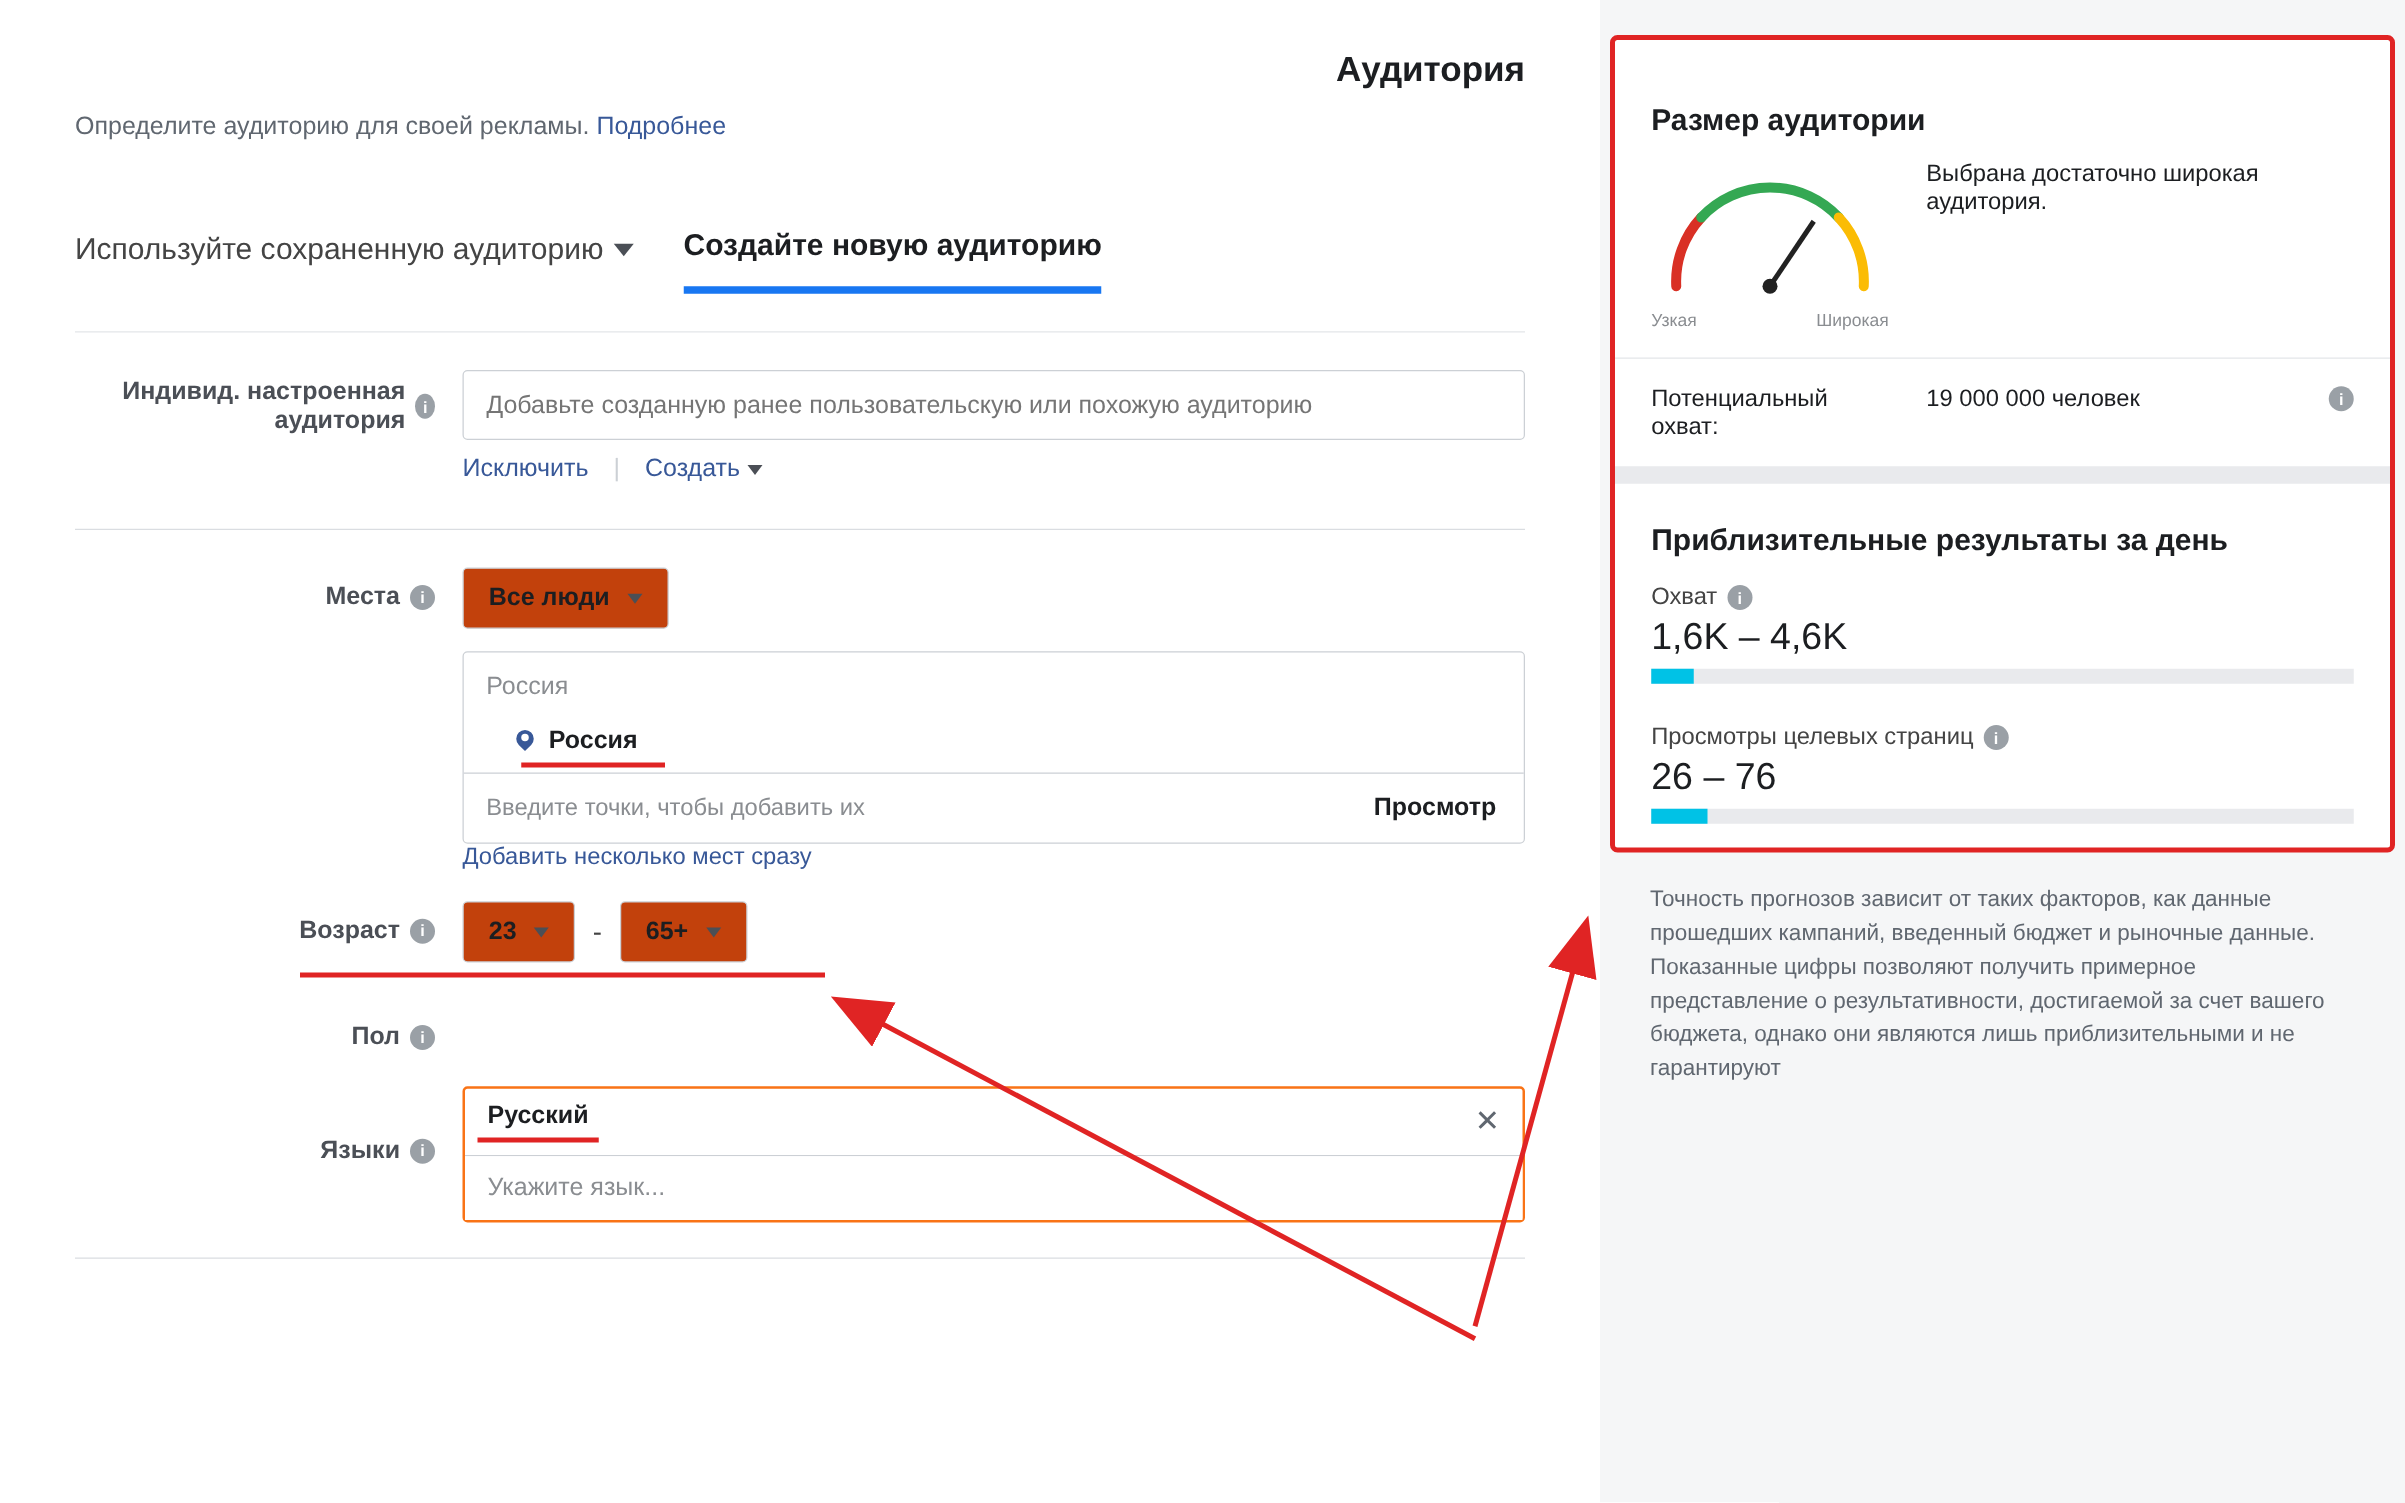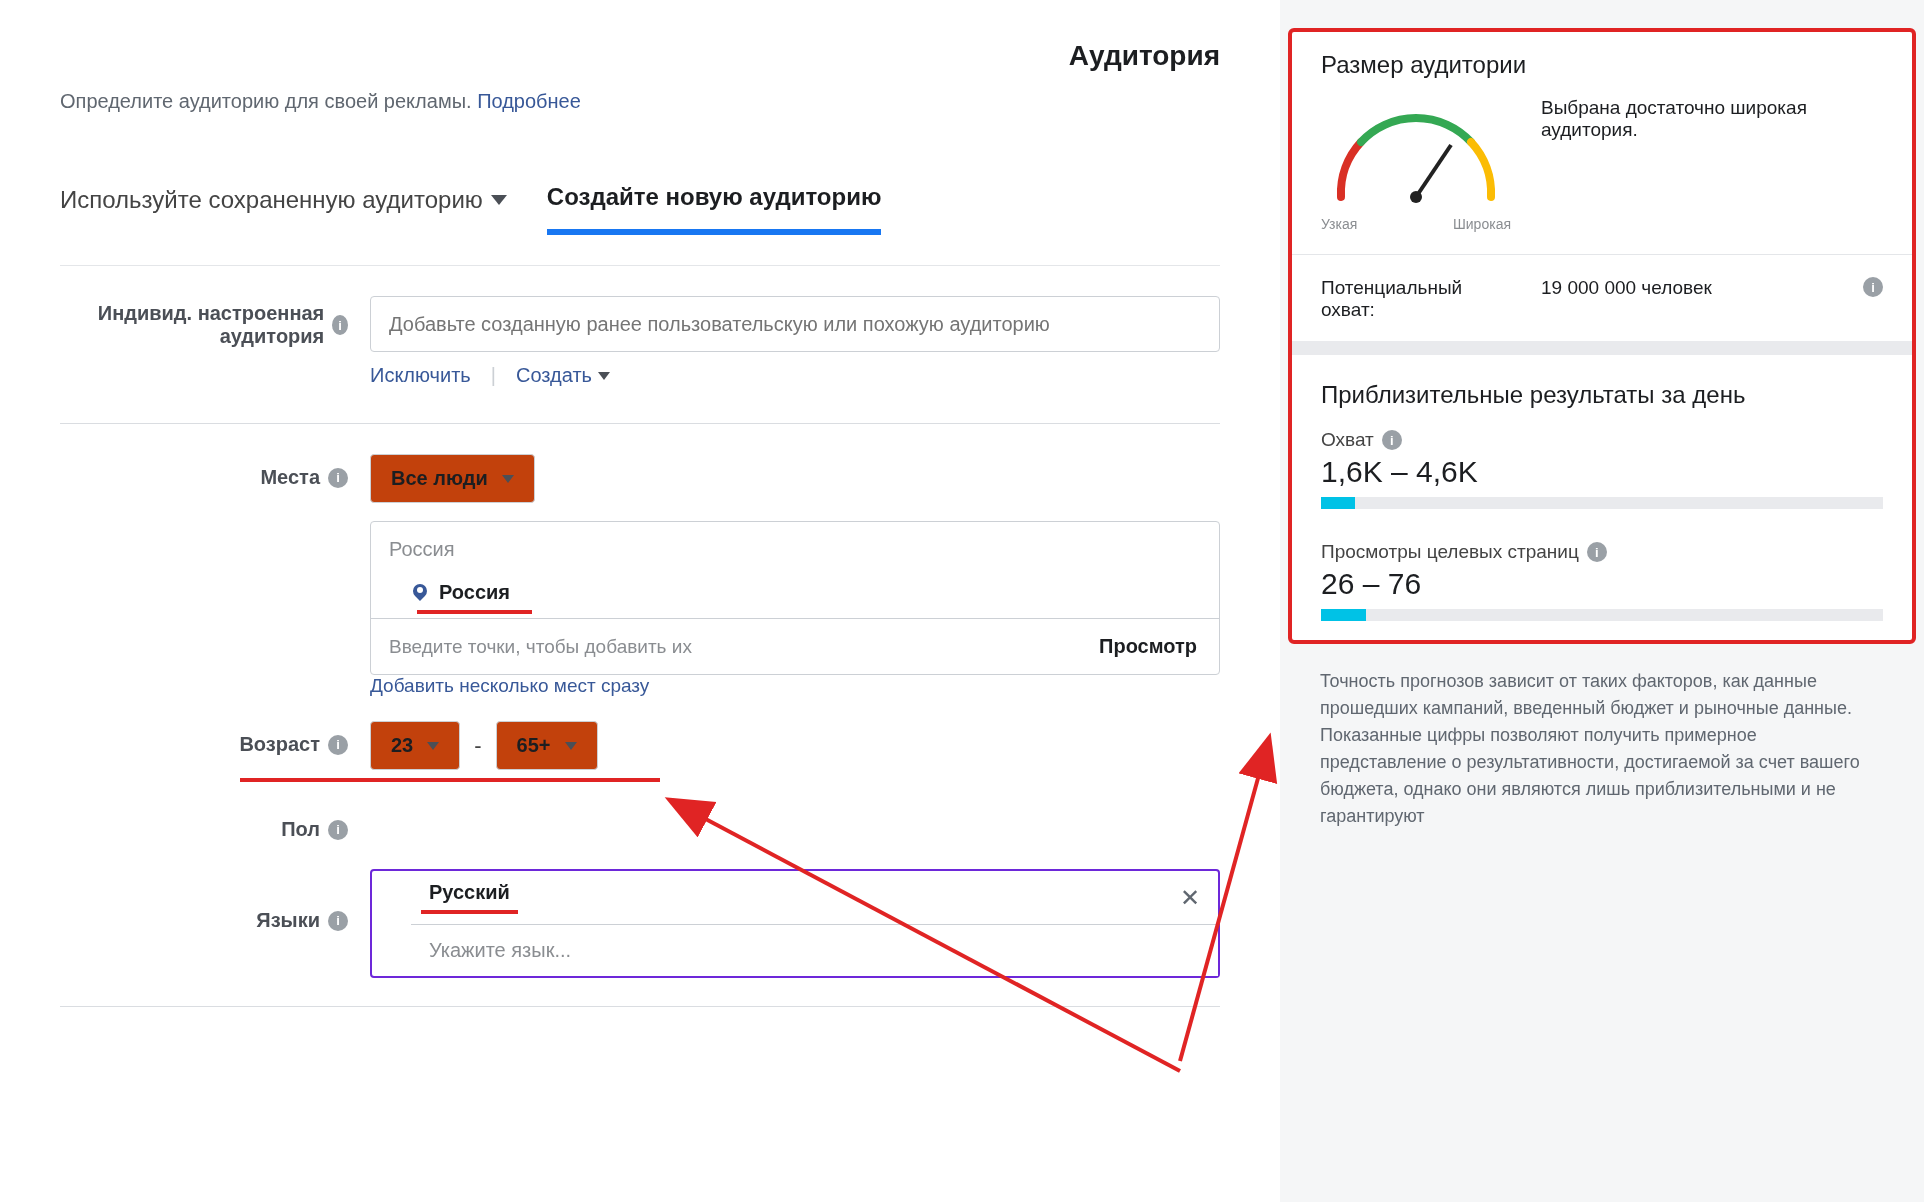--- a/index.html
+++ b/index.html
@@ -48,32 +48,32 @@
 .loc-text { flex:1; padding:0 18px; color:#8a8d91; font-size:19px; }
 .loc-view { padding:0 22px; font-weight:700; font-size:20px; cursor:pointer;}
 .link { color:#385898; font-size:19px; cursor:pointer; }
 .age-group { display:flex; align-items:center; gap:14px; }
 .dash { font-size:22px; color:#444; }
 .gender-group { display:flex; border:1px solid #ccd0d5; border-radius:4px; overflow:hidden; }
 .gender-btn { padding:12px 26px; font-size:20px; font-weight:600; background:#f5f6f7; cursor:pointer; border-right:1px solid #ccd0d5;}
 .gender-btn:last-child { border-right:0;}
 .gender-btn.sel { background:#2a4a8a; color:#fff; position: relative;}
 .gender-btn.sel::after { content:""; position:absolute; left:4px; right:4px; bottom:-12px; height:4px; background:#e02424;}
-.lang-panel { border:2px solid #6d28d9; border-radius:4px;padding-left:39px; }
+.lang-panel { border:2px solid #f97316; border-radius:4px; }
 .chip { display:flex; justify-content:space-between; align-items:center; padding:10px 18px; font-size:20px; font-weight:700; border-bottom:1px solid #ccd0d5;}
 .chip-x { font-size:24px; color:#606770; cursor:pointer; font-weight:400; }
 .chip span.u::after{ content:""; display:block; height:4px; background:#e02424; margin-top:6px; margin-left:-8px; margin-right:-8px;}
 .lang-in { padding:14px 18px; width:100%; border:0; font-size:20px; color:#8a8d91; outline:none;}
 .lang-in::placeholder{color:#8a8d91;}
 hr.sep { margin:36px 0 30px 0; border:0; border-top:1px solid #dadde1;}
 
 
 .box { background:#fff; border:1px solid #dadde1; border-radius:4px; }
 .box.red-out { outline:4px solid #e02424; outline-offset:-2px; padding:20px 30px; }
-.side h3 { font-size:24px; font-weight:400; margin-bottom:18px; }
+.side h3 { font-size:24px; font-weight:700; margin-bottom:18px;margin-top:32px; }
 .gauge-row { display:flex; gap:30px; align-items:flex-start; }
 .gauge-wrap { text-align:center; }
 .glabels { display:flex; justify-content:space-between; font-size:14px; color:#8a8d91; width:190px; margin-top:4px;}
 .msg { font-size:19px; color:#1c1e21; }
 hr.thin { margin:22px -30px; border:0; border-top:1px solid #e4e6e9; }
 .reach-row { display:flex; gap:20px; font-size:19px; color:#1c1e21; align-items:flex-start;}
 .reach-label { flex:0 0 200px;}
 .metric-label { font-size:19px; color:#444; display:flex; align-items:center; gap:8px; margin-top:20px;}
 .metric-val { font-size:30px; font-weight:400; margin:4px 0 8px 0; }
 .bar { height:12px; background:#e9eaed; position:relative;}

